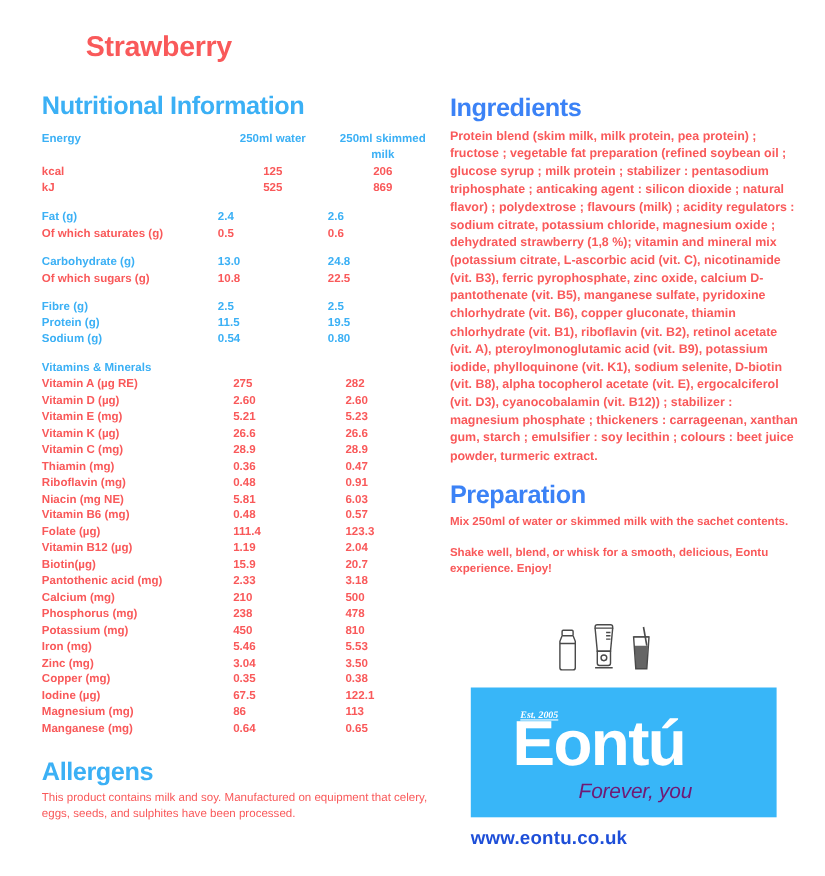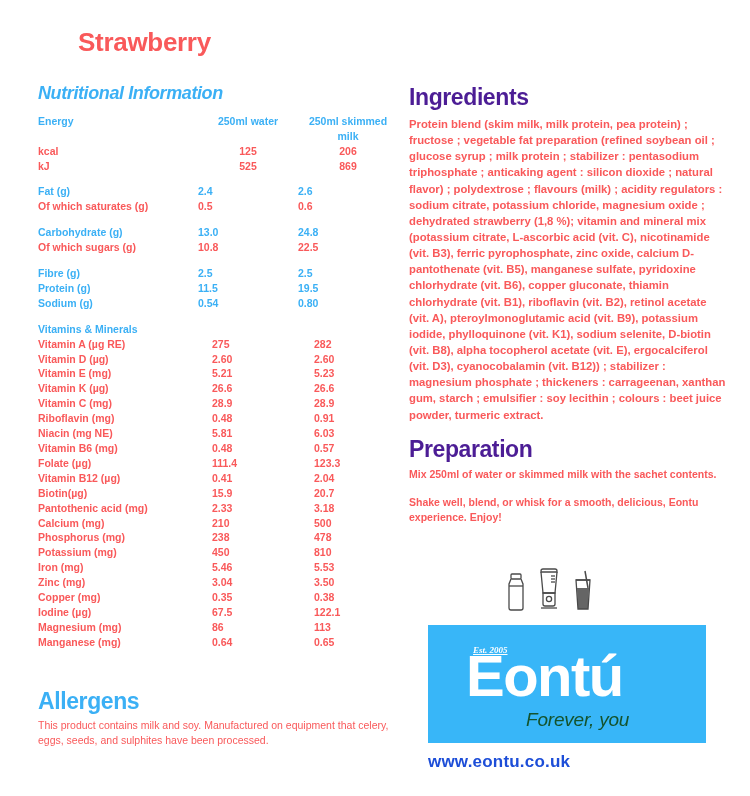--- a/index.html
+++ b/index.html
@@ -14,22 +14,22 @@
   .product-title {
     position: absolute; left: 78px; top: 27px;
     font-size: 26px; font-weight: bold; color: #f9595a;
     letter-spacing: -0.3px;
   }
 
   
   .left-col { position: absolute; left: 38px; top: 84px; width: 360px; }
 
   h2.section-head {
-    font-size: 18px; font-weight: bold; color: #3bb0f5;
-    letter-spacing: -0.4px; line-height: 1.1; font-style: italic;
+    font-size: 23px; font-weight: bold; color: #3bb0f5;
+    letter-spacing: -0.4px; line-height: 1.1;
   }
 
   table.nut { width: 100%; border-collapse: collapse; margin-top: 10px; }
   table.nut td { font-size: 10.5px; font-weight: bold; line-height: 1.42; padding: 0; vertical-align: top; }
   td.lbl { width: 160px; }
   td.v1  { width: 100px; }
   td.v2  { width: 100px; }
 
   .row-blue td { color: #3bb0f5; }
   .row-red  td { color: #f9595a; }
@@ -45,21 +45,21 @@
 
   .allergens { position: absolute; left: 38px; top: 688px; width: 370px; }
   .allergens h2 { font-size: 23px; font-weight: bold; color: #3bb0f5; letter-spacing: -0.4px; }
   .allergens p {
     margin-top: 3px; font-size: 10.5px; font-weight: normal;
     color: #f9595a; line-height: 1.45;
   }
 
   
   .right-col { position: absolute; left: 409px; top: 84px; width: 318px; }
-  .right-col h2 { font-size: 23px; font-weight: bold; color: #4c1d95; letter-spacing: -0.4px; }
+  .right-col h2 { font-size: 23px; font-weight: bold; color: #3b82f6; letter-spacing: -0.4px; }
   .ingredients-text {
     margin-top: 5px; font-size: 11.3px; font-weight: bold;
     color: #f9595a; line-height: 1.43; text-align: left;
   }
   .prep-head { margin-top: 13px; }
   .prep-text {
     margin-top: 4px; font-size: 10.5px; font-weight: bold;
     color: #f9595a; line-height: 1.45;
   }
   .prep-text.second { margin-top: 13px; }
@@ -83,21 +83,21 @@
     color: #ffffff; text-decoration: underline;
     font-family: "Liberation Serif", serif;
   }
   .logo-word {
     position: absolute; left: 38px; top: 22px;
     font-size: 58px; font-weight: bold; color: #ffffff;
     letter-spacing: -1.5px; line-height: 1;
   }
   .logo-tag {
     position: absolute; left: 98px; top: 84px;
-    font-size: 19px; font-style: italic; color: #14532d;
+    font-size: 19px; font-style: italic; color: #701a75;
     letter-spacing: -0.2px;
   }
   .website {
     position: absolute; left: 428px; top: 752px; width: 278px;
     text-align: left; font-size: 17px; font-weight: bold;
     color: #1d4ed8; letter-spacing: 0.2px;
   }
 </style>
 </head>
 <body>
@@ -205,20 +205,25 @@
             <td class="lbl">Vitamin K (µg)</td>
             <td class="v1">26.6</td>
             <td class="v2">26.6</td>
           </tr>
           <tr class="vm">
             <td class="lbl">Vitamin C (mg)</td>
             <td class="v1">28.9</td>
             <td class="v2">28.9</td>
           </tr>
           <tr class="vm">
+            <td class="lbl">Thiamin (mg)</td>
+            <td class="v1">0.36</td>
+            <td class="v2">0.47</td>
+          </tr>
+          <tr class="vm">
             <td class="lbl">Riboflavin (mg)</td>
             <td class="v1">0.48</td>
             <td class="v2">0.91</td>
           </tr>
           <tr class="vm">
             <td class="lbl">Niacin (mg NE)</td>
             <td class="v1">5.81</td>
             <td class="v2">6.03</td>
           </tr>
           <tr class="vm">
@@ -226,21 +231,21 @@
             <td class="v1">0.48</td>
             <td class="v2">0.57</td>
           </tr>
           <tr class="vm">
             <td class="lbl">Folate (µg)</td>
             <td class="v1">111.4</td>
             <td class="v2">123.3</td>
           </tr>
           <tr class="vm">
             <td class="lbl">Vitamin B12 (µg)</td>
-            <td class="v1">0.41</td>
+            <td class="v1">1.19</td>
             <td class="v2">2.04</td>
           </tr>
           <tr class="vm">
             <td class="lbl">Biotin(µg)</td>
             <td class="v1">15.9</td>
             <td class="v2">20.7</td>
           </tr>
           <tr class="vm">
             <td class="lbl">Pantothenic acid (mg)</td>
             <td class="v1">2.33</td>

